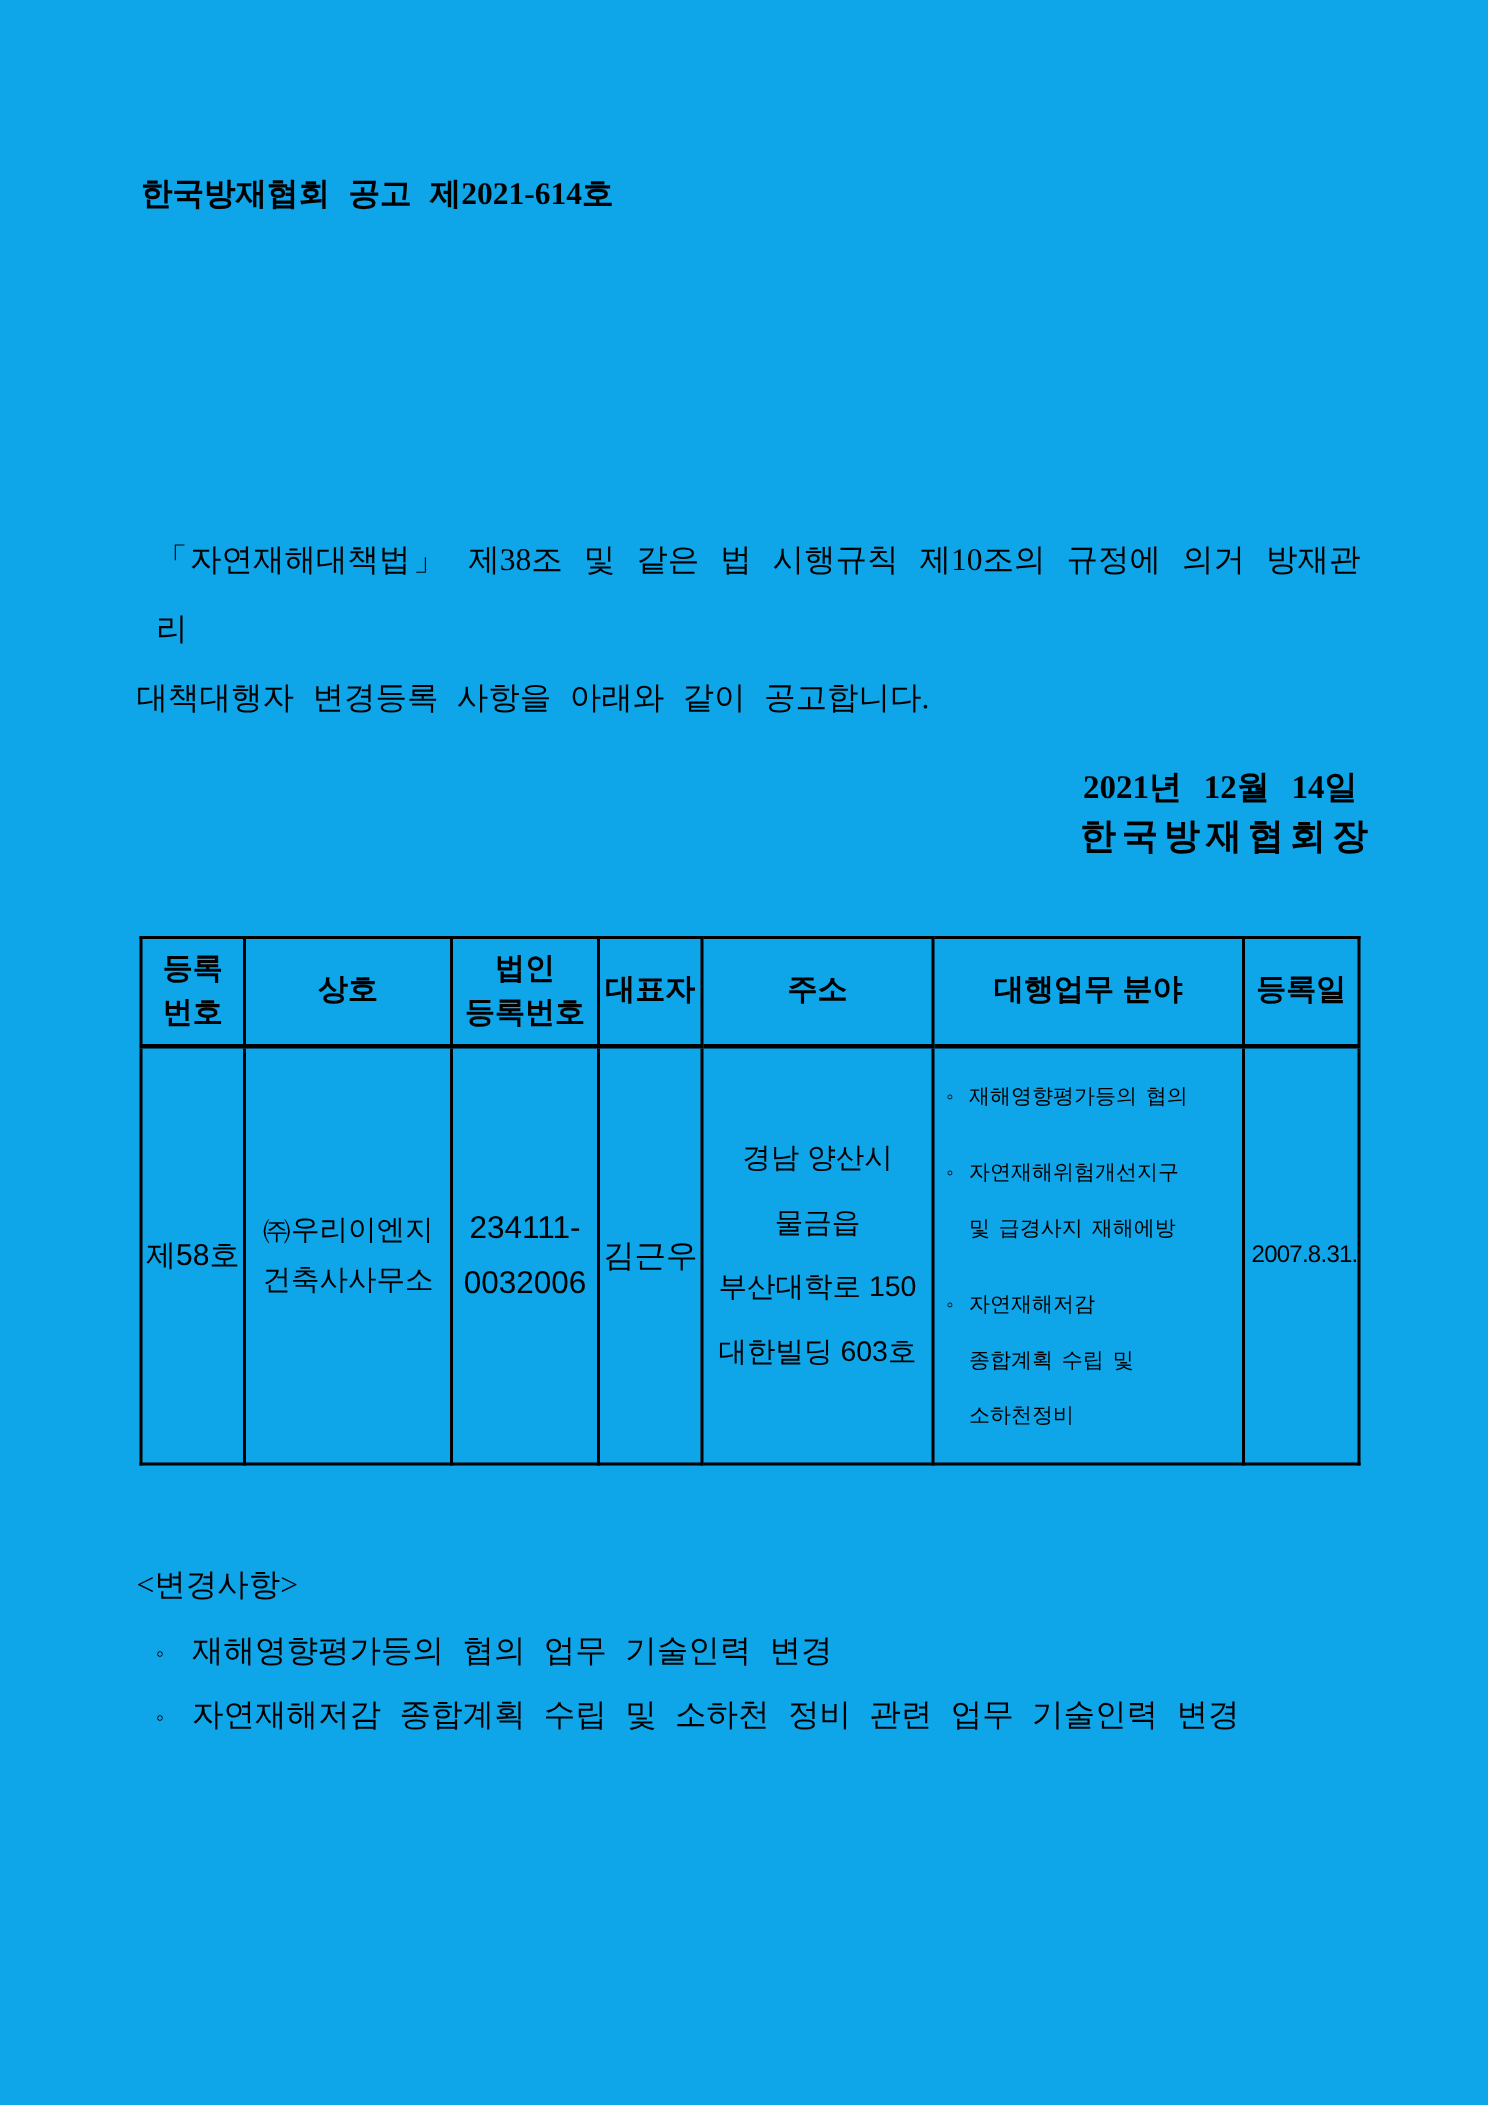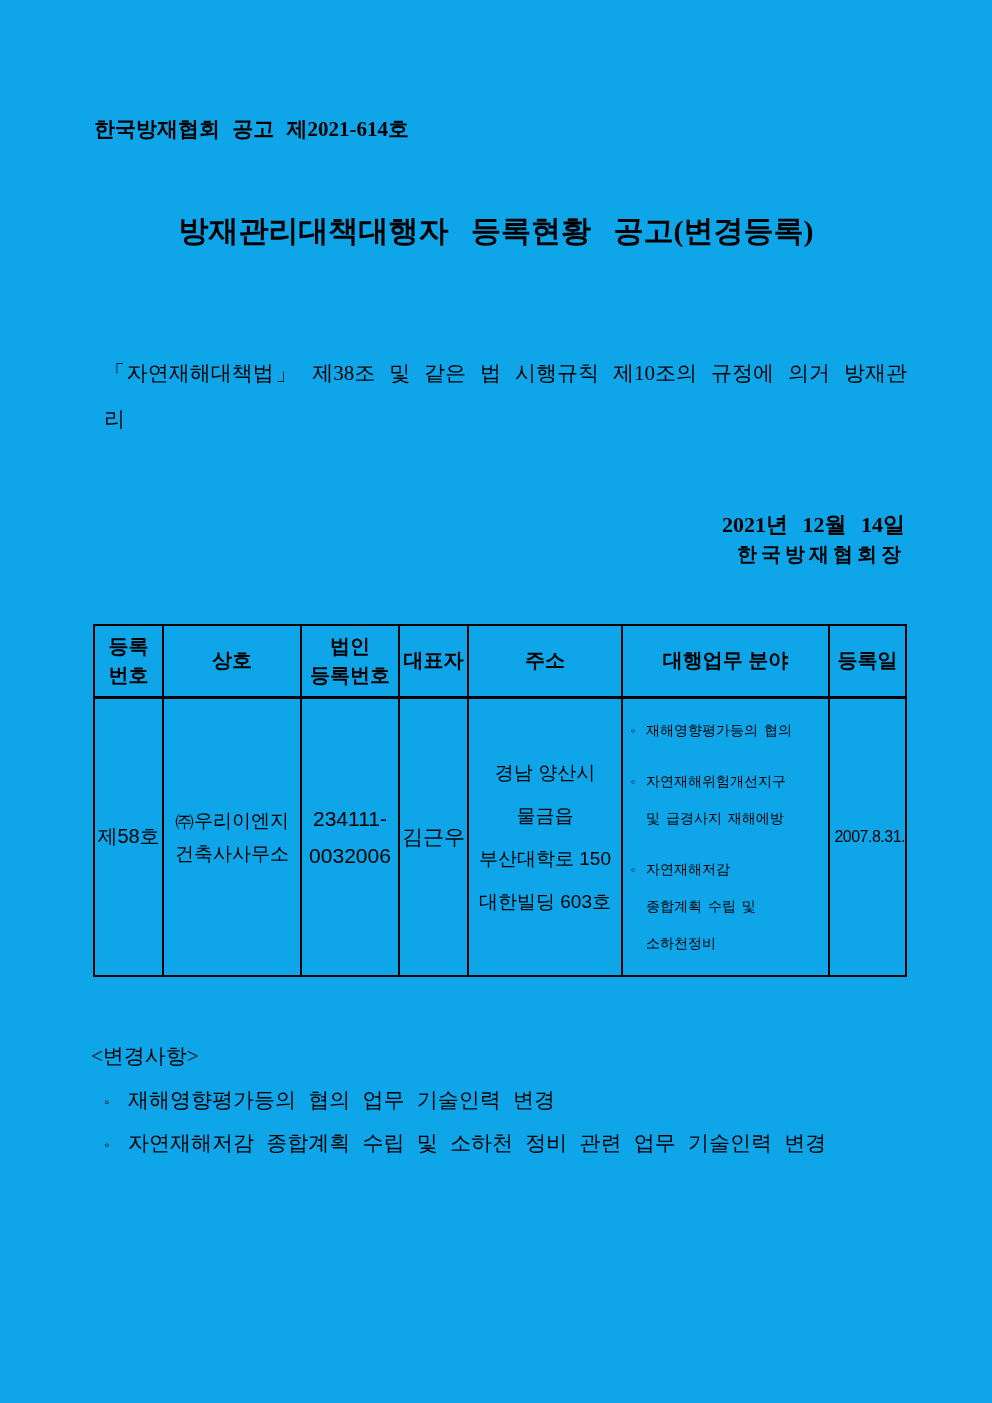--- a/index.html
+++ b/index.html
@@ -58,23 +58,23 @@
   .issue-date {
     position: absolute;
     right: 87px;
     top: 510px;
     font-size: 22px;
     font-weight: bold;
     word-spacing: 9px;
   }
   .issuer {
     position: absolute;
-    right: 87px;
+    right: 76px;
     top: 541px;
-    font-size: 20px;
+    font-size: 24px;
     font-weight: bold;
     letter-spacing: 4px;
     margin-left: 28px;
   }
 
   
   table.reg-table {
     position: absolute;
     left: 93px;
     top: 624px;
@@ -140,24 +140,24 @@
     font-size: 15px;
   }
 </style>
 </head>
 <body>
 
 <div class="page">
 
   <div class="notice-no">한국방재협회 공고 제2021-614호</div>
 
-  <div class="doc-title">방재관리대책대행자 등록현황 공고(변경등록)</div>
 
   <div class="body-para">
     <div class="line1">「자연재해대책법」 제38조 및 같은 법 시행규칙 제10조의 규정에 의거 방재관리</div>
+    <div class="line2">대책대행자 변경등록 사항을 아래와 같이 공고합니다.</div>
   </div>
 
   <div class="issue-date">2021년 12월 14일</div>
   <div class="issuer">한국방재협회장</div>
 
   <table class="reg-table">
     <colgroup>
       <col style="width:69px">
         <col style="width:138px">
         <col style="width:98px">

